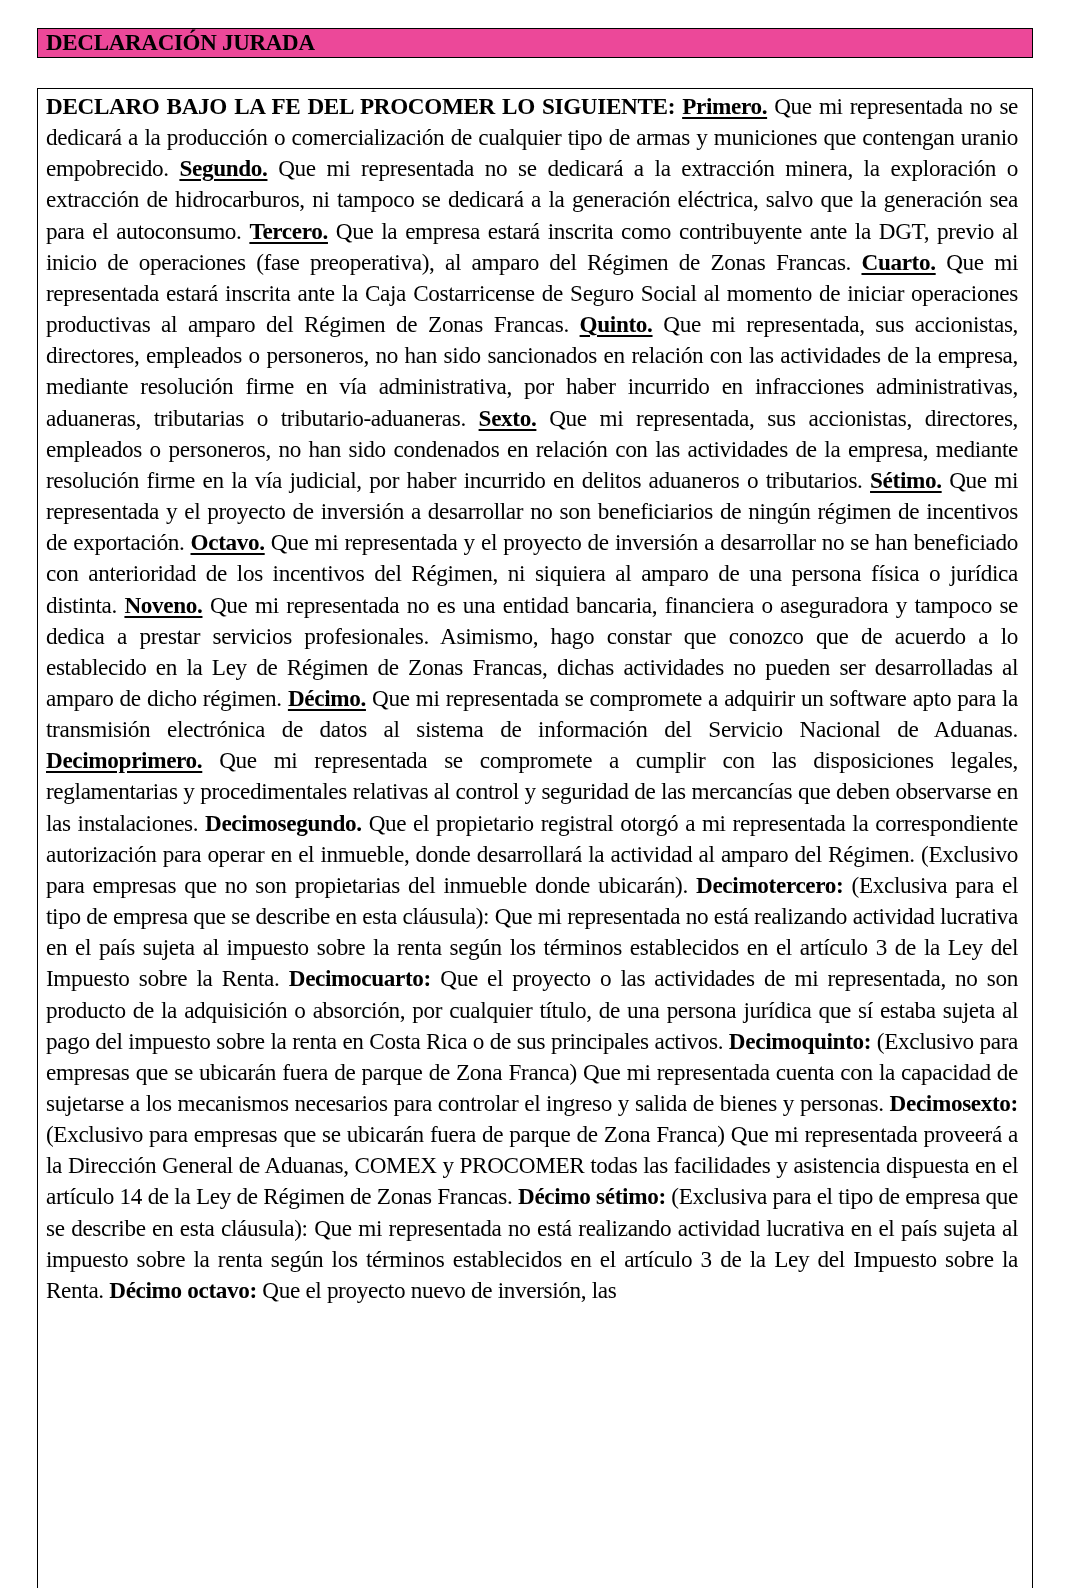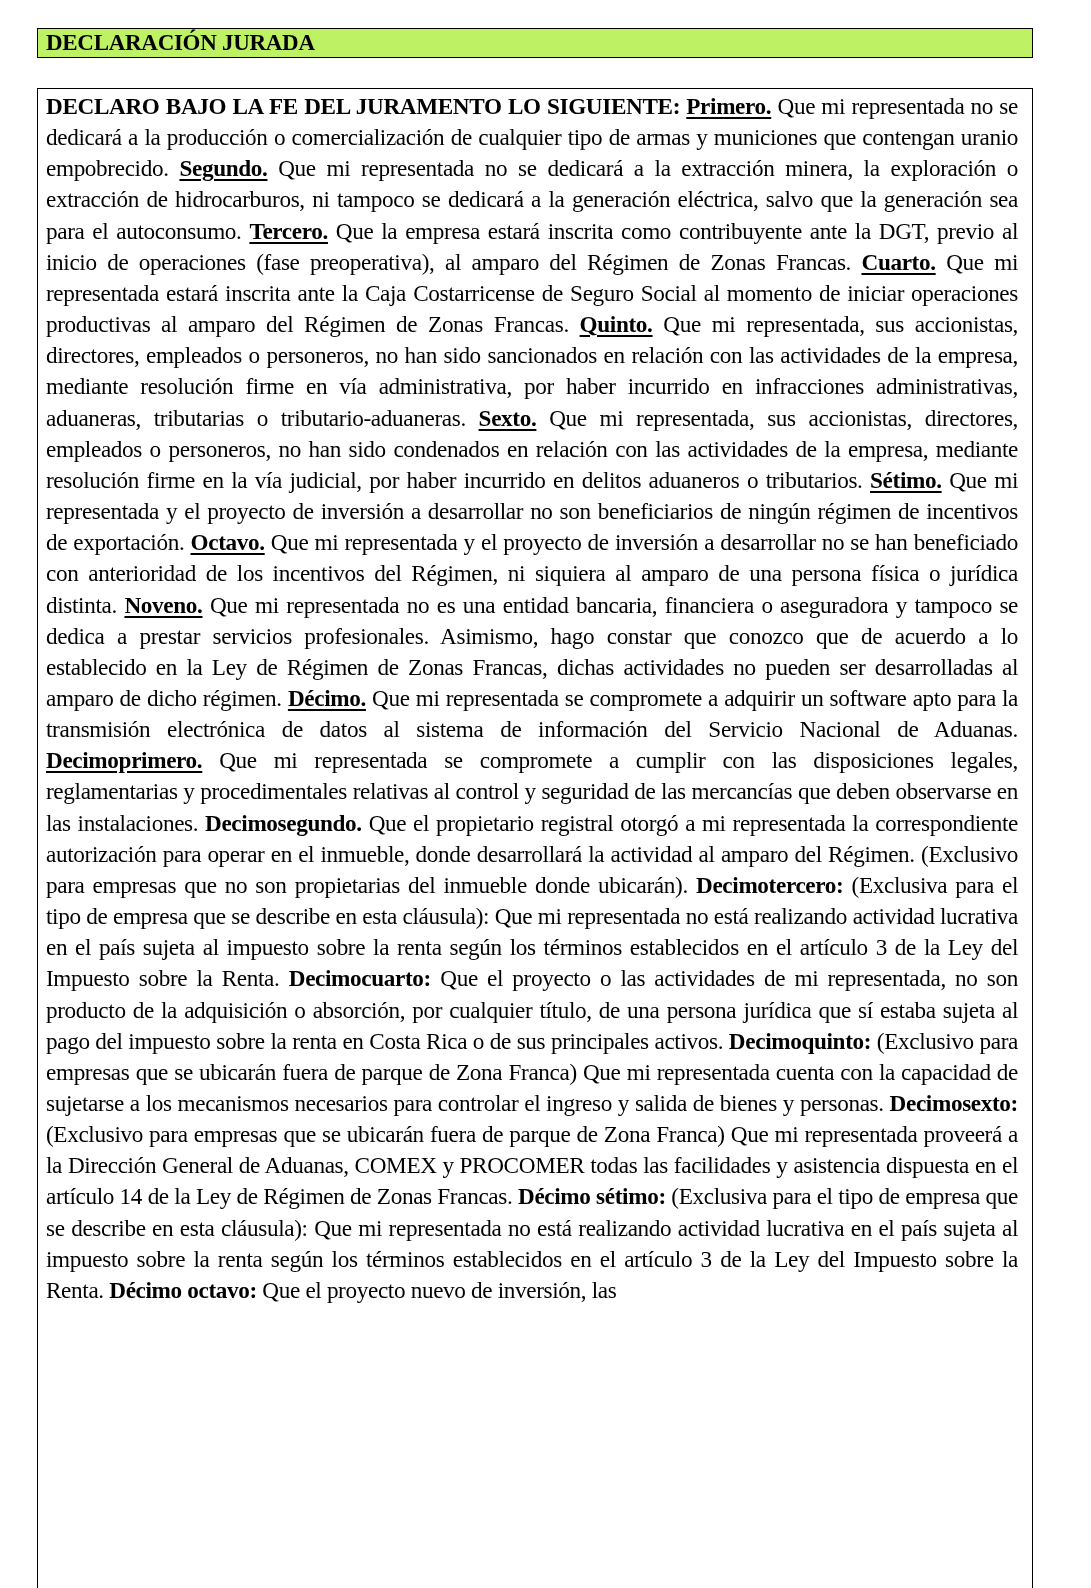--- a/index.html
+++ b/index.html
@@ -1,27 +1,27 @@
 <!DOCTYPE html>
 <html><head>
 <meta charset="utf-8">
 <style>
   html,body{margin:0;padding:0;background:#fff;}
   body{width:1091px;height:1588px;overflow:hidden;position:relative;font-family:"Liberation Serif","DejaVu Serif",serif;color:#000;}
-  .title-bar{position:absolute;left:37px;top:28px;width:996px;height:30px;background:#bef264;border:1px solid #000;box-sizing:border-box;}
+  .title-bar{position:absolute;left:37px;top:28px;width:996px;height:30px;background:#ec4899;border:1px solid #000;box-sizing:border-box;}
   .title-bar span{position:absolute;left:8px;top:1px;font-size:23px;font-weight:bold;letter-spacing:-0.3px;}
   .body-box{position:absolute;left:37px;top:88px;width:996px;height:1520px;border:1px solid #000;border-bottom:none;box-sizing:border-box;}
   .text{position:absolute;left:8px;top:2px;width:972px;font-size:23.2px;line-height:31.15px;text-align:justify;letter-spacing:-0.35px;}
   .text b{font-weight:bold;}
   .text u{text-decoration-thickness:2px;text-underline-offset:3px;}
 </style>
 </head>
 <body>
 
 <div class="title-bar">
   <span>DECLARACIÓN JURADA</span>
 </div>
 
 <div class="body-box">
   <div class="text" id="decl">
-    <b>DECLARO BAJO LA FE DEL JURAMENTO LO SIGUIENTE:</b>
+    <b>DECLARO BAJO LA FE DEL PROCOMER LO SIGUIENTE:</b>
    <b><u>Primero.</u></b><span> Que mi representada no se dedicará a la producción o comercialización de cualquier tipo de armas y municiones que contengan uranio empobrecido.   </span> <b><u>Segundo.</u></b><span> Que mi representada no se dedicará a la extracción minera, la exploración o extracción de hidrocarburos, ni tampoco se dedicará a la generación eléctrica, salvo que la generación sea para el autoconsumo. </span> <b><u>Tercero.</u></b><span>  Que la empresa estará inscrita como contribuyente ante la DGT, previo al inicio de operaciones (fase preoperativa), al amparo del Régimen de Zonas Francas. </span> <b><u>Cuarto.</u></b><span> Que mi representada estará inscrita ante la Caja Costarricense de Seguro Social al momento de iniciar operaciones productivas al amparo del Régimen de Zonas Francas. </span> <b><u>Quinto.</u></b><span> Que mi representada, sus accionistas, directores, empleados o personeros, no han sido sancionados en relación con las actividades de la empresa, mediante resolución firme en vía administrativa, por haber incurrido en infracciones administrativas, aduaneras, tributarias o tributario-aduaneras. </span> <b><u>Sexto.</u></b><span> Que mi representada, sus accionistas, directores, empleados o personeros, no han sido condenados en relación con las actividades de la empresa, mediante resolución firme en la vía judicial, por haber incurrido en delitos aduaneros o tributarios. </span> <b><u>Sétimo.</u></b><span> Que mi  representada y el proyecto de inversión a desarrollar no son beneficiarios de ningún régimen de incentivos de exportación. </span> <b><u>Octavo.</u></b><span> Que mi representada y el proyecto de inversión a desarrollar no se han beneficiado con anterioridad de los incentivos del Régimen, ni siquiera al amparo de una persona física o jurídica distinta. </span> <b><u>Noveno.</u></b><span> Que mi representada no es una entidad bancaria, financiera o aseguradora y tampoco se dedica a prestar servicios profesionales. Asimismo, hago constar que conozco que de acuerdo a lo establecido en la Ley de Régimen de Zonas Francas, dichas actividades no pueden ser desarrolladas al amparo de dicho régimen. </span> <b><u>Décimo.</u></b><span>  Que mi representada se compromete a adquirir un software apto para la transmisión electrónica de datos al sistema de información del Servicio Nacional de Aduanas. </span> <b><u>Decimoprimero.</u></b><span>  Que mi representada se compromete a cumplir con las disposiciones legales, reglamentarias y procedimentales relativas al control y seguridad de las mercancías que deben observarse en las instalaciones. </span> <b>Decimosegundo.</b><span>  Que el propietario registral otorgó a mi representada la correspondiente autorización para operar en el inmueble, donde desarrollará la actividad al amparo del Régimen.  (Exclusivo para empresas que no son propietarias del inmueble donde ubicarán).</span> <b>Decimotercero:</b><span> (Exclusiva para el tipo de empresa que se describe en esta cláusula): Que mi representada no está realizando actividad lucrativa en el país sujeta al impuesto sobre la renta según los términos establecidos en el artículo 3 de la Ley del Impuesto sobre la Renta. </span> <b>Decimocuarto:</b><span> Que el proyecto o las actividades de mi representada, no son producto de la adquisición o absorción, por cualquier título, de una persona jurídica que sí estaba sujeta al pago del impuesto sobre la renta en Costa Rica o de sus principales activos. </span> <b>Decimoquinto:</b><span> (Exclusivo para empresas que se ubicarán fuera de parque de Zona Franca) Que mi representada cuenta con la capacidad de sujetarse a los mecanismos necesarios para controlar el ingreso y salida de bienes y personas.   </span> <b>Decimosexto:</b><span> (Exclusivo para empresas que se ubicarán fuera de parque de Zona Franca) Que mi representada proveerá a la Dirección General de Aduanas, COMEX y PROCOMER todas las facilidades y asistencia dispuesta en el artículo 14 de la Ley de Régimen de Zonas Francas. </span> <b>Décimo sétimo:</b><span> (Exclusiva para el tipo de empresa que se describe en esta cláusula): Que mi representada no está realizando actividad lucrativa en el país sujeta al impuesto sobre la renta según los términos establecidos en el artículo 3 de la Ley del Impuesto sobre la Renta.  </span> <b>Décimo octavo:</b><span> Que el proyecto nuevo de inversión, las</span></div>
 </div>
 
 </body></html>

